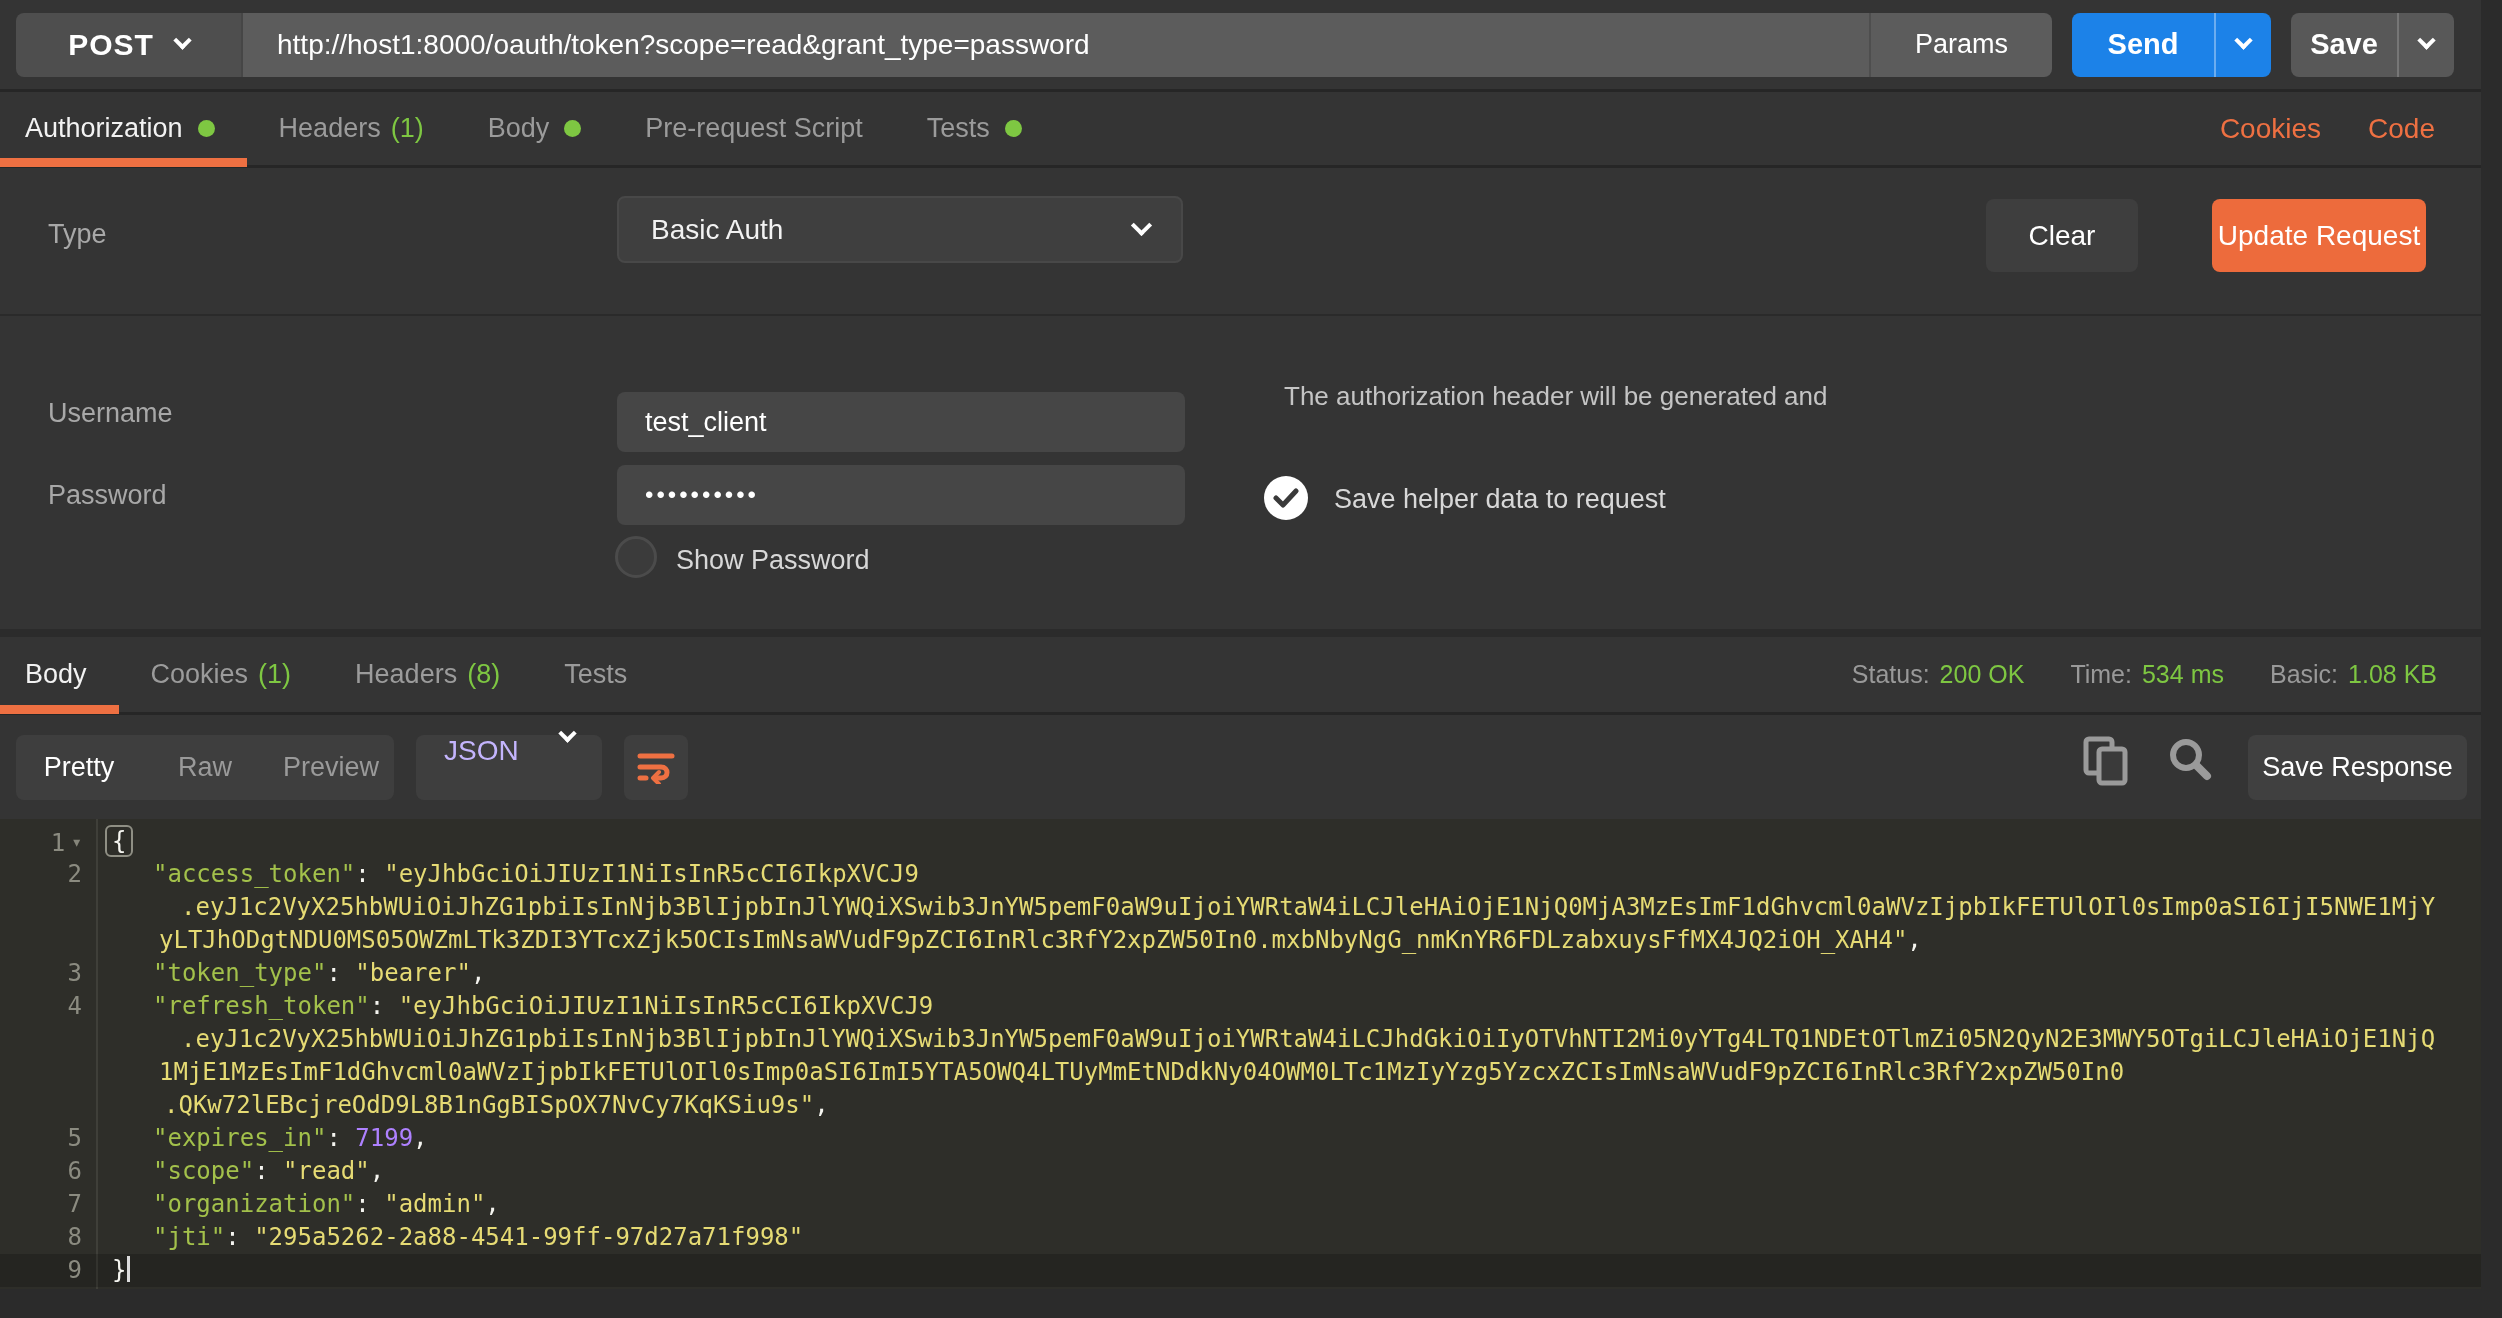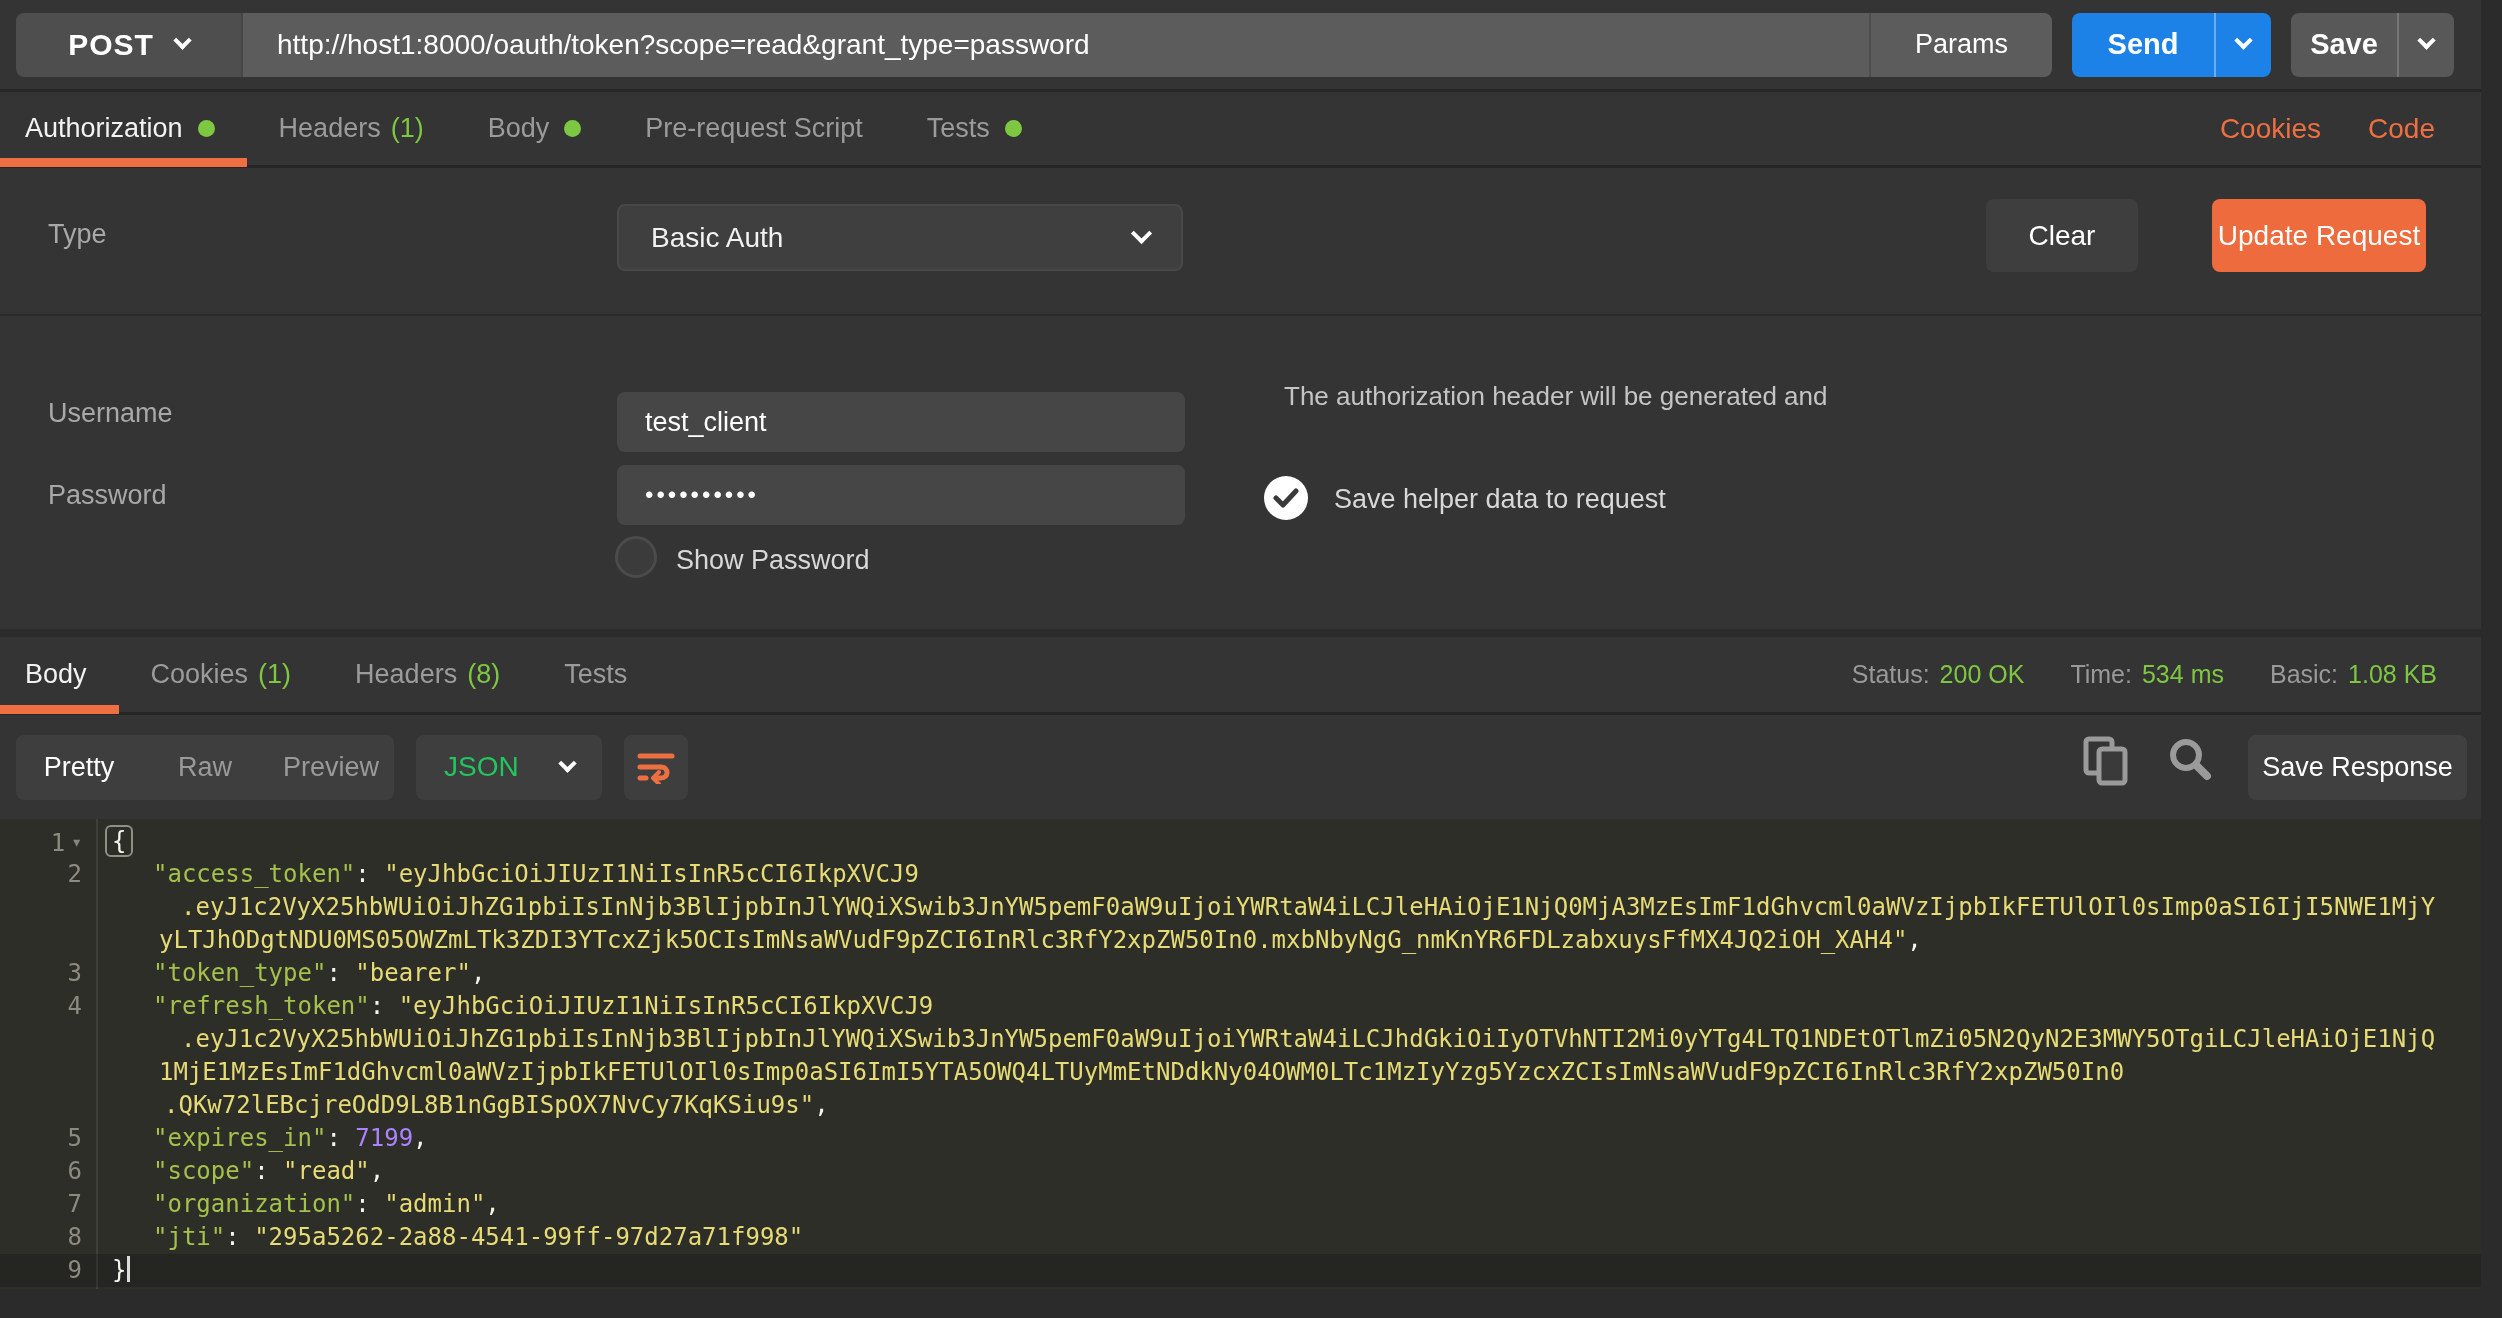--- a/index.html
+++ b/index.html
@@ -44,21 +44,21 @@
          margin-left:15px; flex:0 0 auto; }
   .count { color:var(--green,#7ec742); margin-left:10px; }
   .tabs-right { margin-left:auto; display:flex; gap:47px; align-items:center; padding-right:46px; }
   .toplink { color:var(--orange,#ee7042); font-size:28px; cursor:pointer; }
 
   
   .auth { position:relative; height:461px; }
   .auth > div { position:absolute; }
   .flabel { color:#a8a8a8; font-size:27px; }
   .type-label { left:48px; top:51px; }
-  .type-select { left:617px; top:36px; width:566px; height:67px; background:#3f3f3f;
+  .type-select { left:617px; top:28px; width:566px; height:67px; background:#3f3f3f;
                  border:2px solid #484848; border-radius:8px; color:#f2f2f2; font-size:28px;
                  display:flex; align-items:center; padding:0 32px; cursor:pointer; }
   .type-select .chev { margin-left:auto; }
   .btn { border-radius:8px; display:flex; align-items:center; justify-content:center;
          color:#fff; font-size:28px; cursor:pointer; }
   .clear-btn { left:1986px; top:31px; width:152px; height:73px; background:#3e3e3e; }
   .update-btn { left:2212px; top:31px; width:214px; height:73px; background:var(--update-orange,#ed6b3c); }
   .auth-div { top:146px; left:0; width:100%; height:2px; background:#2a2a2a; }
   .user-label { left:48px; top:230px; }
   .pass-label { left:48px; top:312px; }
@@ -82,21 +82,21 @@
   .statitem { font-size:25px; display:flex; align-items:center; }
   .stat-label { color:#999; }
   .stat-value { color:var(--green,#7ec742); margin-left:10px; }
 
   .toolbar { height:104px; display:flex; align-items:center; padding-left:16px; }
   .viewgroup { display:flex; height:65px; background:#3e3e3e; border-radius:8px; overflow:hidden; }
   .viewseg { width:126px; display:flex; align-items:center; justify-content:center;
              color:#9a9a9a; font-size:27px; cursor:pointer; }
   .viewseg.active { color:#fff; }
   .format-btn { margin-left:22px; height:65px; background:#3e3e3e; border-radius:8px;
-                display:flex; align-items:center; gap:42px; padding:0 28px; color:#22c55e;
+                display:flex; align-items:flex-start; gap:42px; padding:0 28px; color:#c4b5fd;
                 font-size:28px; cursor:pointer; }
   .wrap-btn { margin-left:22px; width:64px; height:65px; background:#3e3e3e; border-radius:8px;
               display:flex; align-items:center; justify-content:center; cursor:pointer; }
   .toolbar-right { margin-left:auto; display:flex; align-items:flex-start; gap:36px; padding-right:14px; }
   .icon-btn { cursor:pointer; display:flex; align-items:center; justify-content:center; }
   .save-resp-btn { width:219px; height:65px; background:#404040; border-radius:8px;
                    color:#fff; font-size:27px; display:flex; align-items:center; justify-content:center; cursor:pointer; }
 
   
   .codearea { background:var(--code-bg,#2e2e29); height:470px; width:2481px;

